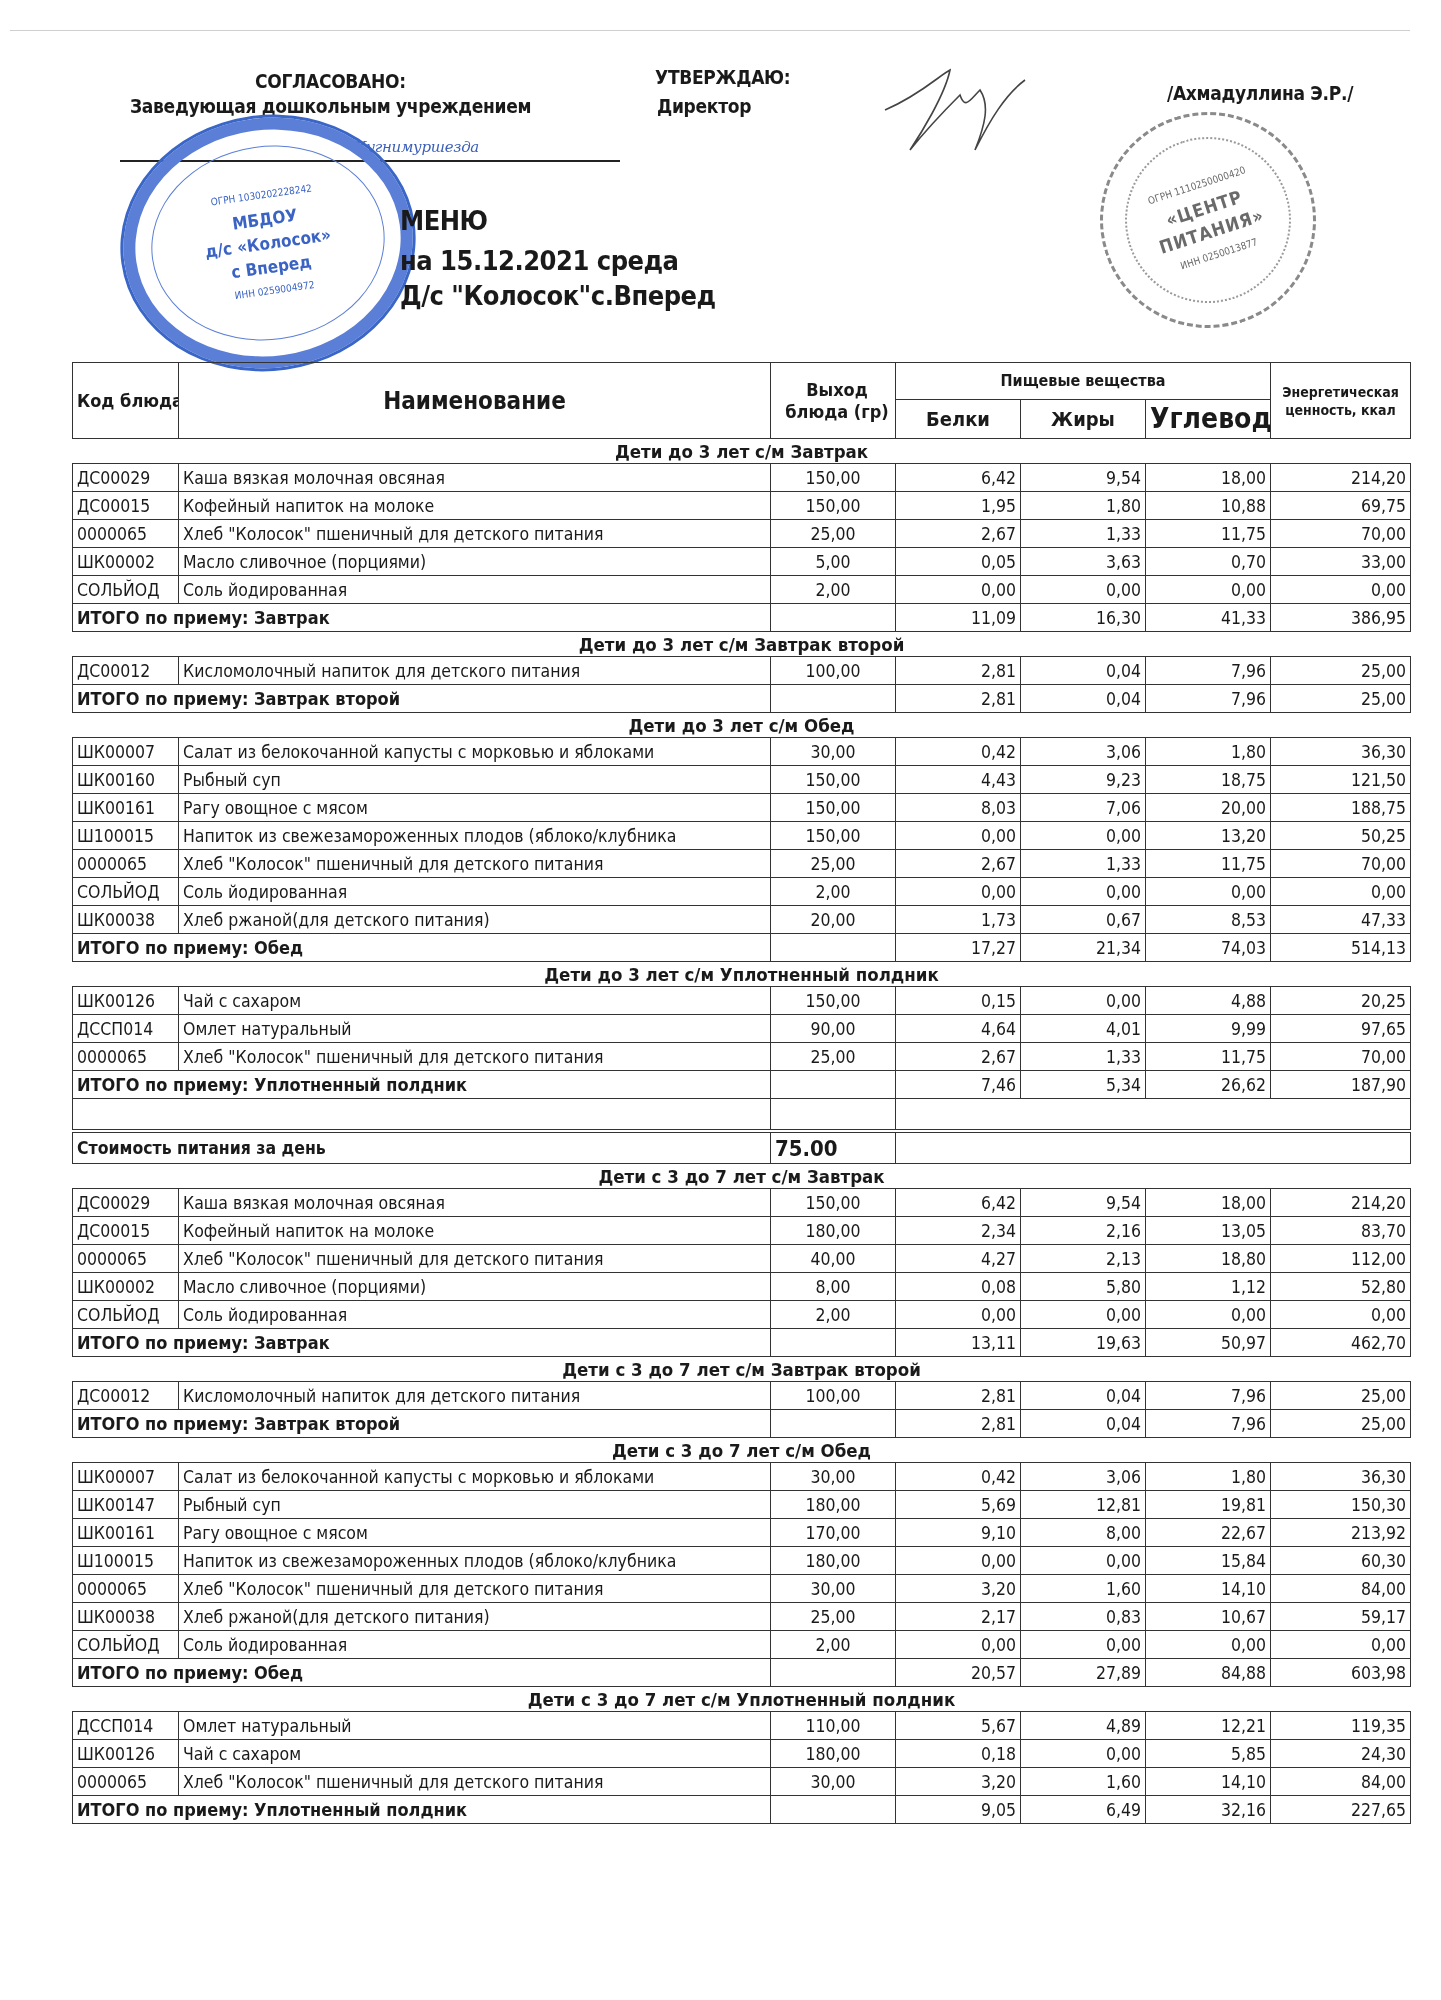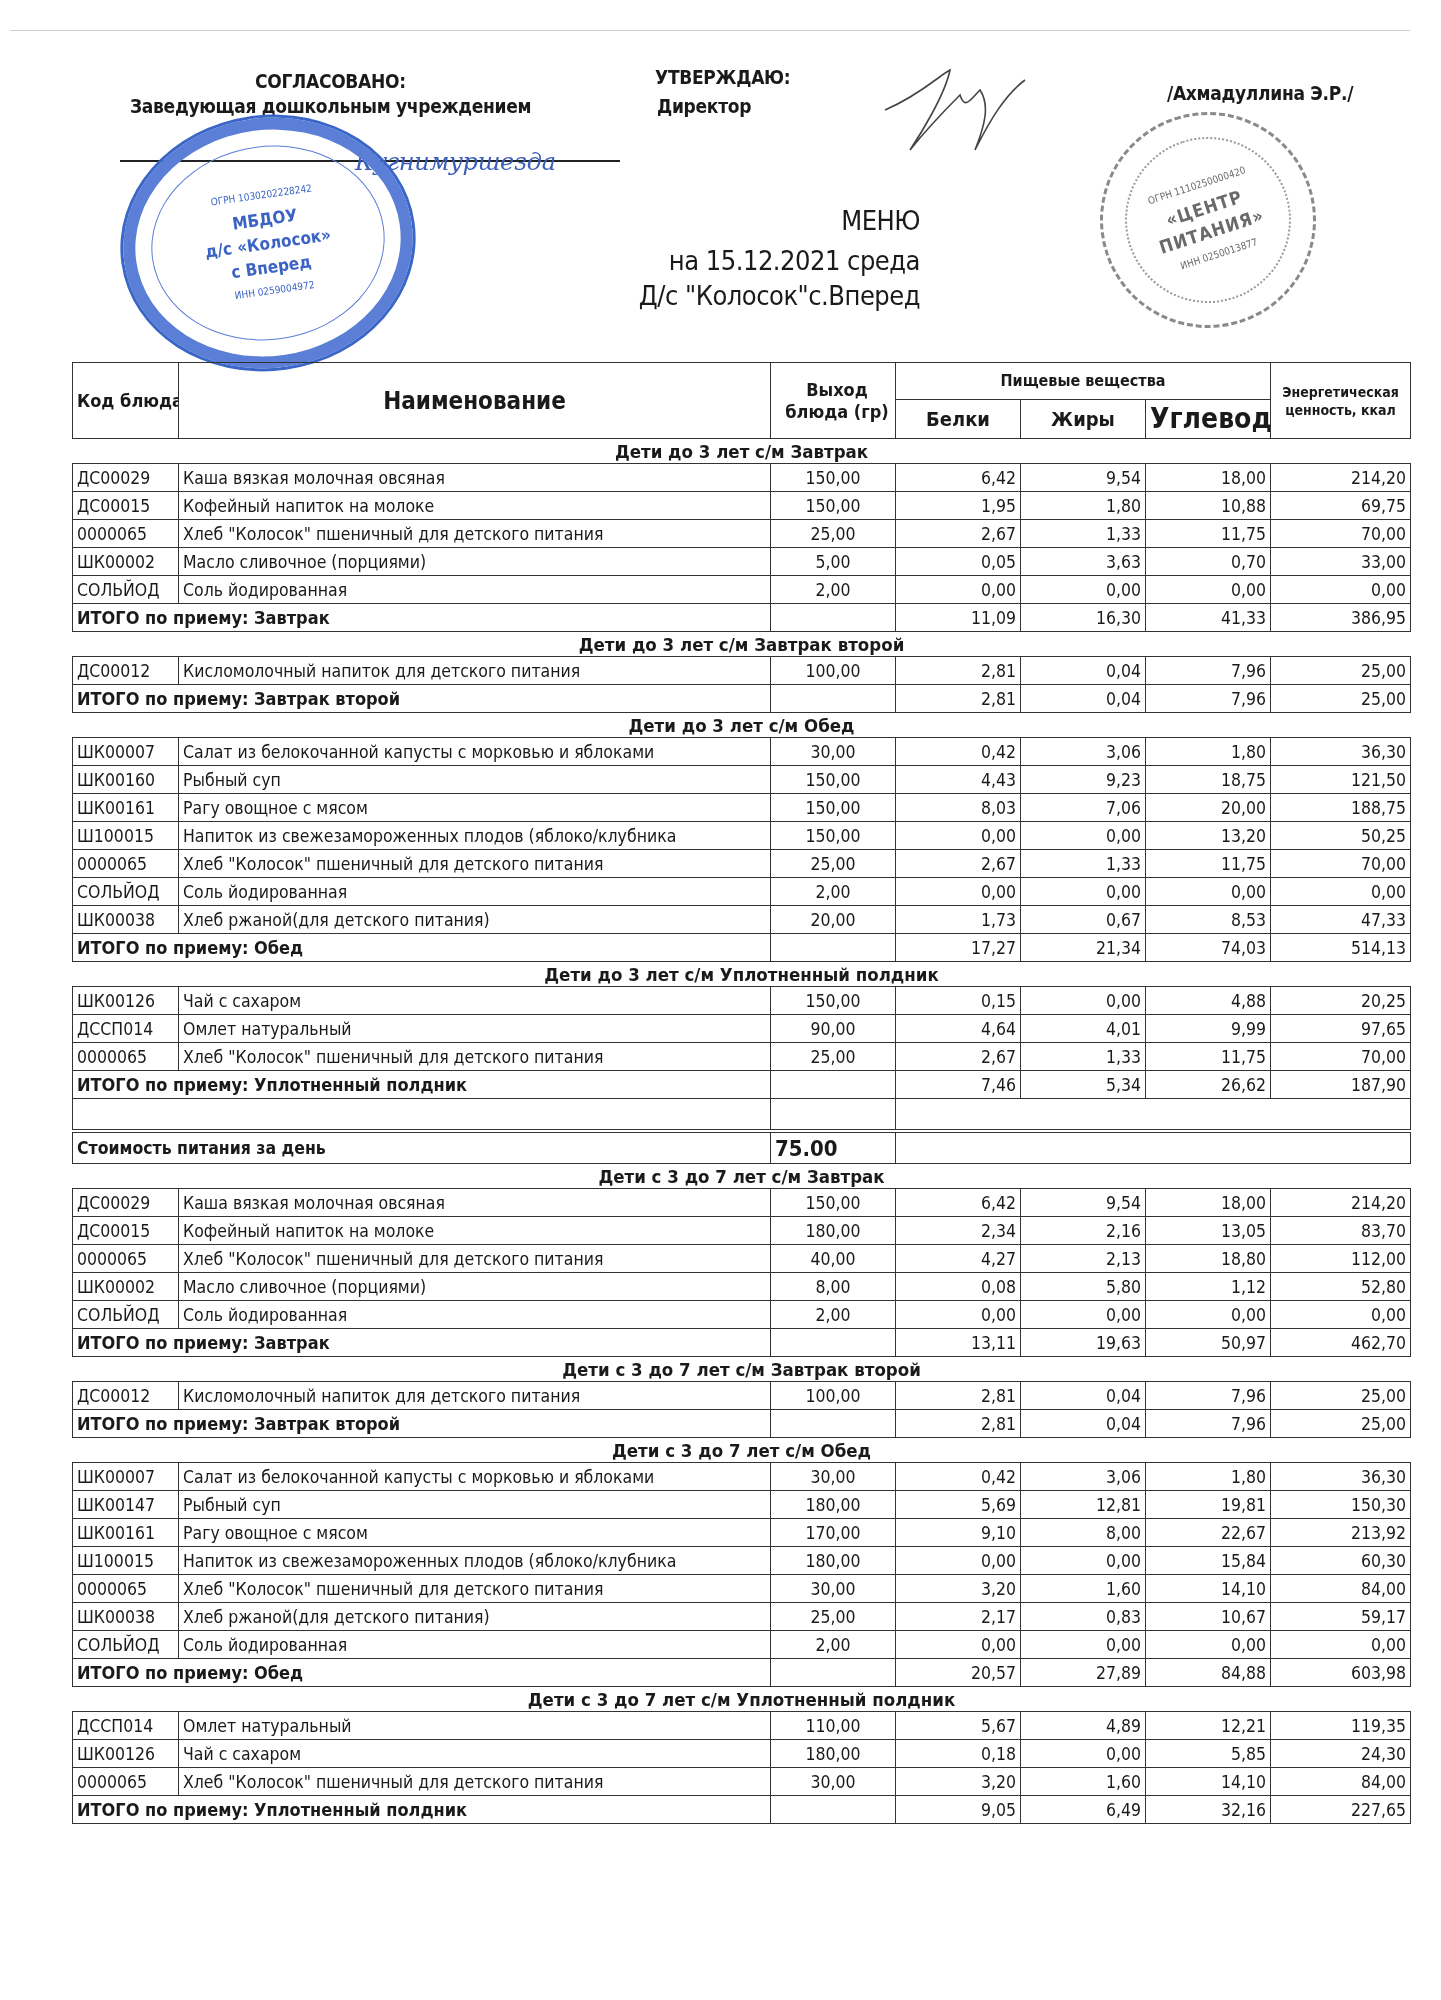--- a/index.html
+++ b/index.html
@@ -5,21 +5,21 @@
   html, body { margin: 0; padding: 0; background: #ffffff; }
   body {
     width: 1441px; height: 2000px; position: relative; overflow: hidden;
     font-family: "DejaVu Sans Condensed", "DejaVu Sans", sans-serif;
     color: #1a1a1a;
   }
   .page { position: absolute; left: 0; top: 0; width: 1441px; height: 2000px; }
   .top-rule { position: absolute; left: 10px; top: 30px; width: 1400px; height: 1px; background: #cfcfcf; }
   .hdr-text { position: absolute; font-weight: bold; font-size: 19px; letter-spacing: -0.3px; white-space: nowrap; }
   .sig-line { position: absolute; height: 2px; background: #222; }
-  .title { position: absolute; left: 400px; width: 520px; text-align: right; font-weight: normal; font-size: 27px; letter-spacing: -0.5px; }
+  .title { position: absolute; left: 400px; width: 520px; text-align: left; font-weight: bold; font-size: 27px; letter-spacing: -0.5px; }
 
   
   .stamp { position: absolute; border-radius: 50%; }
   .stamp-blue { left: 120px; top: 115px; width: 290px; height: 250px; border: 3px solid #3a66c8; box-shadow: inset 0 0 0 10px rgba(255,255,255,0), inset 0 0 0 12px #5b7fd6; color: #3a63c4; transform: rotate(-8deg); }
   .stamp-blue .inner { position: absolute; left: 50%; top: 50%; transform: translate(-50%,-50%); text-align: center; font-weight: bold; font-size: 17px; line-height: 24px; }
   .stamp-blue .ring { position: absolute; inset: 28px; border: 1.5px solid #5b7fd6; border-radius: 50%; }
   .stamp-gray { left: 1100px; top: 112px; width: 210px; height: 210px; border: 3px dashed #8a8a8a; color: #6a6a6a; transform: rotate(-18deg); }
   .stamp-gray .ring { position: absolute; inset: 22px; border: 2px dotted #9a9a9a; border-radius: 50%; }
   .stamp-gray .inner { position: absolute; left: 50%; top: 50%; transform: translate(-50%,-50%); text-align: center; font-weight: bold; font-size: 18px; line-height: 24px; letter-spacing: 1px; }
   .stamp-text-small { font-size: 10px; font-weight: normal; letter-spacing: 0; }
@@ -42,21 +42,21 @@
 </style>
 </head>
 <body>
 
 <div class="page">
   <div class="top-rule"></div>
 
   <div class="hdr-text" style="left:255px; top:70px;">СОГЛАСОВАНО:</div>
   <div class="hdr-text" style="left:130px; top:95px;">Заведующая дошкольным учреждением</div>
   <div class="sig-line" style="left:120px; top:160px; width:500px;"></div>
-  <div class="hdr-text" style="left:355px; top:148px; font-weight:normal; font-style:italic; font-family:'DejaVu Serif', serif; color:#3b5fb8; font-size:24px;">Кугнимуршезда</div>
+  <div class="hdr-text" style="left:355px; top:138px; font-weight:normal; font-style:italic; font-family:'DejaVu Serif', serif; color:#3b5fb8; font-size:15px;">Кугнимуршезда</div>
 
   <div class="hdr-text" style="left:655px; top:66px;">УТВЕРЖДАЮ:</div>
   <div class="hdr-text" style="left:657px; top:95px;">Директор</div>
   <svg style="position:absolute; left:880px; top:65px;" width="150" height="90">
     <path d="M5 45 C40 30, 60 10, 70 5 C65 30, 40 70, 30 85 C50 60, 70 40, 80 30 C85 45, 90 35, 100 25 C110 40, 105 60, 95 85 C110 55, 125 30, 145 15" fill="none" stroke="#444" stroke-width="1.6"></path>
   </svg>
   <div class="hdr-text" style="left:1167px; top:82px;">/Ахмадуллина Э.Р./</div>
 
   <div class="stamp stamp-blue">
     <div class="ring"></div>

